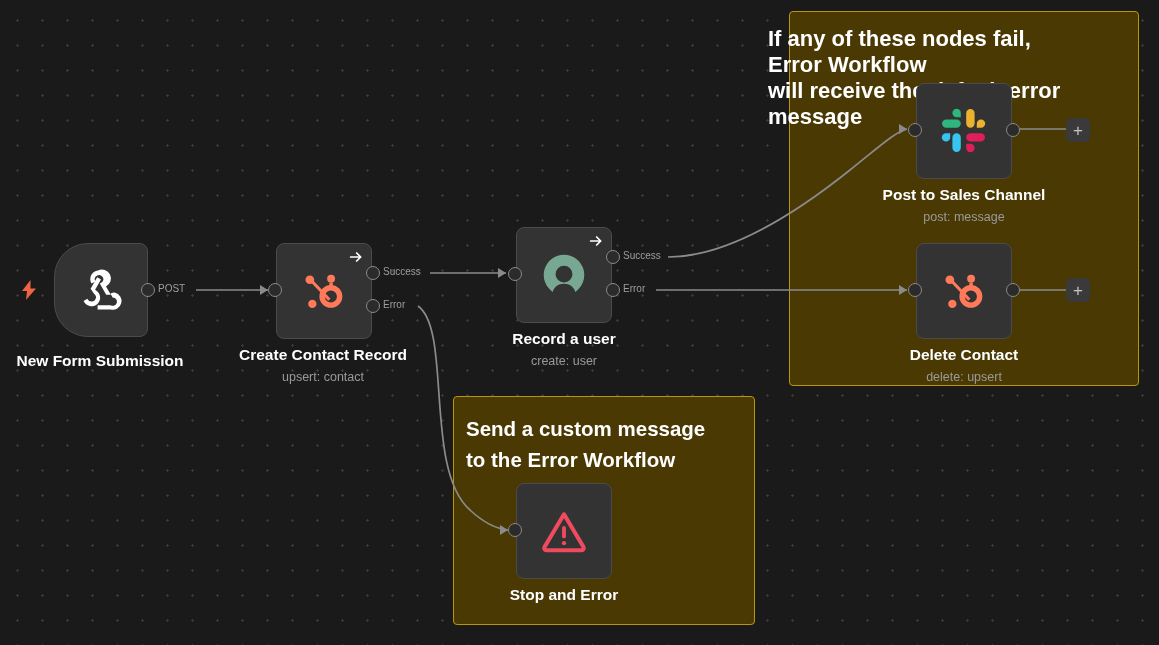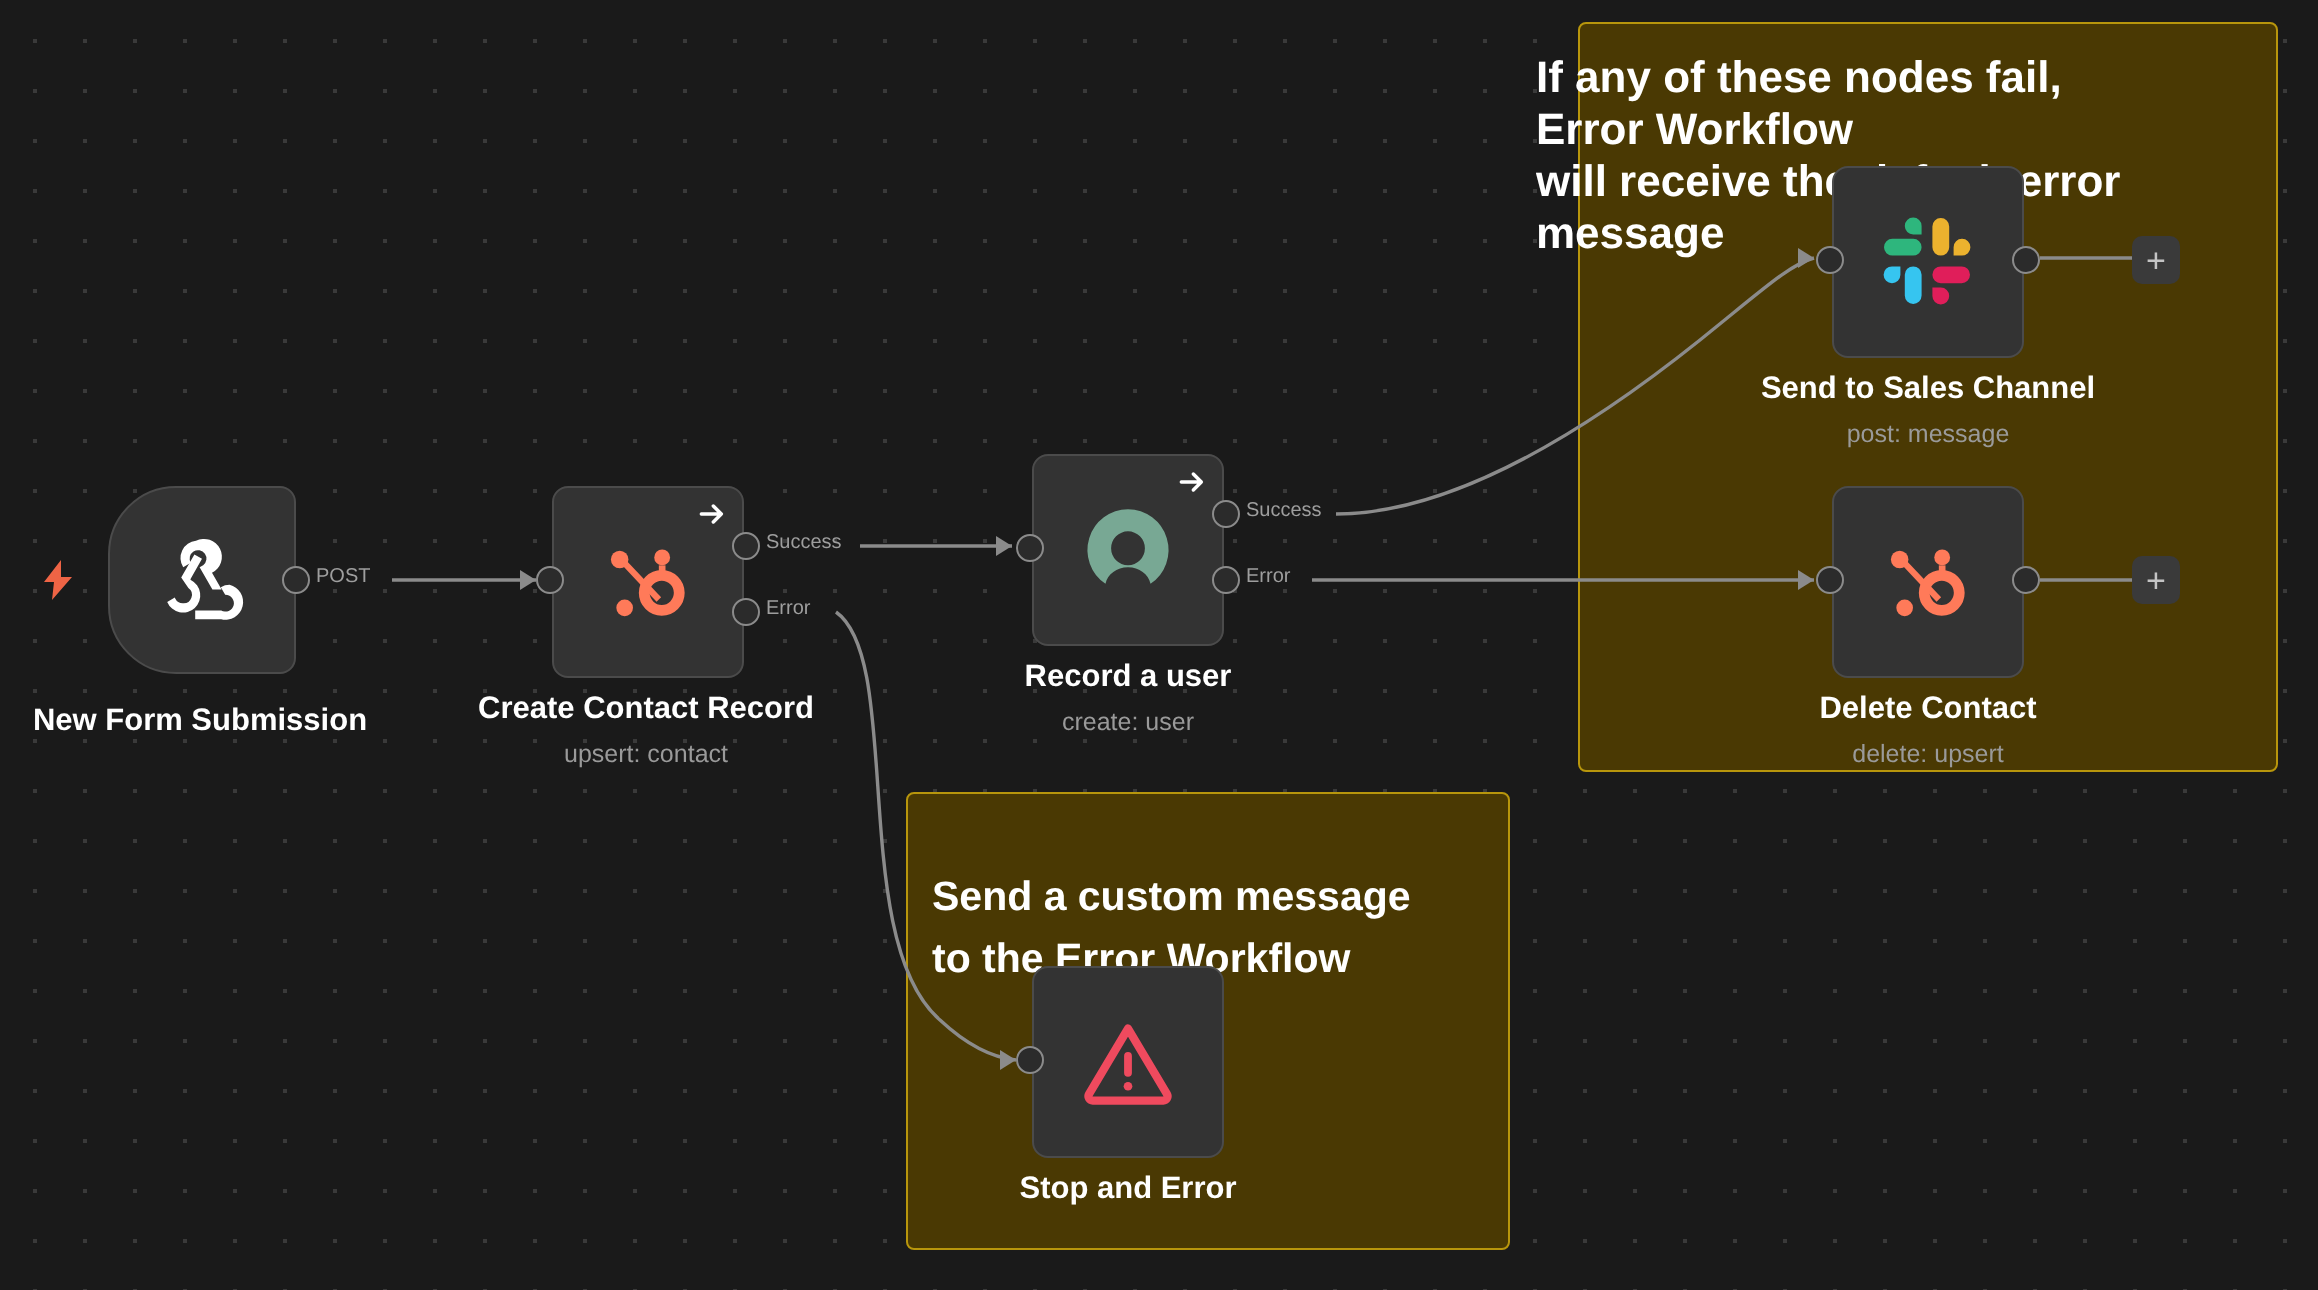--- a/index.html
+++ b/index.html
@@ -140,21 +140,21 @@
 
 <div id="canvas">
 
   <div class="sticky" style="left:789px; top:11px; width:350px; height:375px;">
   </div>
   <div class="sticky-text" style="left:768px; top:26px; width:322px; font-size:22px; line-height:26px;">If any of these nodes fail, Error Workflow
 will receive the default error message</div>
 
   <div class="sticky" style="left:453px; top:396px; width:302px; height:229px;">
   </div>
-  <div class="sticky-text" style="left:466px; top:413px; width:280px; font-size:20.5px; line-height:31px;margin-top:20px;">Send a custom message
+  <div class="sticky-text" style="left:466px; top:413px; width:280px; font-size:20.5px; line-height:31px;">Send a custom message
 to the Error Workflow</div>
 
   <svg id="edges" viewBox="0 0 1159 645" xmlns="http://www.w3.org/2000/svg">
 
     <path d="M 196,290 L 268,290" stroke="#8b8b8b" stroke-width="1.7" fill="none"></path>
 
     <path d="M 430,273 L 506,273" stroke="#8b8b8b" stroke-width="1.7" fill="none"></path>
 
     <path d="M 418,306 C 452,330 424,470 470,510 C 485,524 498,529 508,530" stroke="#8b8b8b" stroke-width="1.7" fill="none"></path>
 
@@ -234,21 +234,21 @@
     <svg width="48" height="48" viewBox="0 0 24 24">
       <path fill="#36c5f0" d="M5.1 15.2a2.1 2.1 0 1 1-2.1-2.1h2.1v2.1zm1.1 0a2.1 2.1 0 0 1 4.2 0v5.2a2.1 2.1 0 0 1-4.2 0v-5.2z"></path>
       <path fill="#2eb67d" d="M8.3 5.1a2.1 2.1 0 1 1 2.1-2.1v2.1H8.3zm0 1.1a2.1 2.1 0 0 1 0 4.2H3.1a2.1 2.1 0 0 1 0-4.2h5.2z"></path>
       <path fill="#ecb22e" d="M18.4 8.3a2.1 2.1 0 1 1 2.1 2.1h-2.1V8.3zm-1.1 0a2.1 2.1 0 0 1-4.2 0V3.1a2.1 2.1 0 0 1 4.2 0v5.2z"></path>
       <path fill="#e01e5a" d="M15.2 18.4a2.1 2.1 0 1 1-2.1 2.1v-2.1h2.1zm0-1.1a2.1 2.1 0 0 1 0-4.2h5.2a2.1 2.1 0 0 1 0 4.2h-5.2z"></path>
     </svg>
   </div>
   <div class="endpoint" style="left:908px; top:123px;"></div>
   <div class="endpoint" style="left:1006px; top:123px;"></div>
   <div class="plus-btn" style="left:1066px; top:118px;">+</div>
-  <div class="node-label" style="left:964px; top:186px;">Send to Sales Channel</div>
+  <div class="node-label" style="left:964px; top:186px;">Post to Sales Channel</div>
   <div class="node-sub" style="left:964px; top:210px;">post: message</div>
 
   <div class="node" style="left:916px; top:243px; width:96px; height:96px;">
     <svg width="50" height="50" viewBox="0 0 24 24">
       <circle cx="5.2" cy="6.6" r="2.1" fill="#ff7a59"></circle>
       <circle cx="15.4" cy="6.1" r="1.9" fill="#ff7a59"></circle>
       <circle cx="6.4" cy="18.2" r="2.0" fill="#ff7a59"></circle>
       <path d="M6.2 7.3 L14.6 16.2" stroke="#ff7a59" stroke-width="1.5"></path>
       <path d="M15.4 8.0 L15.4 10.3" stroke="#ff7a59" stroke-width="1.6"></path>
       <circle cx="15.3" cy="14.6" r="4.2" fill="none" stroke="#ff7a59" stroke-width="2.6"></circle>

